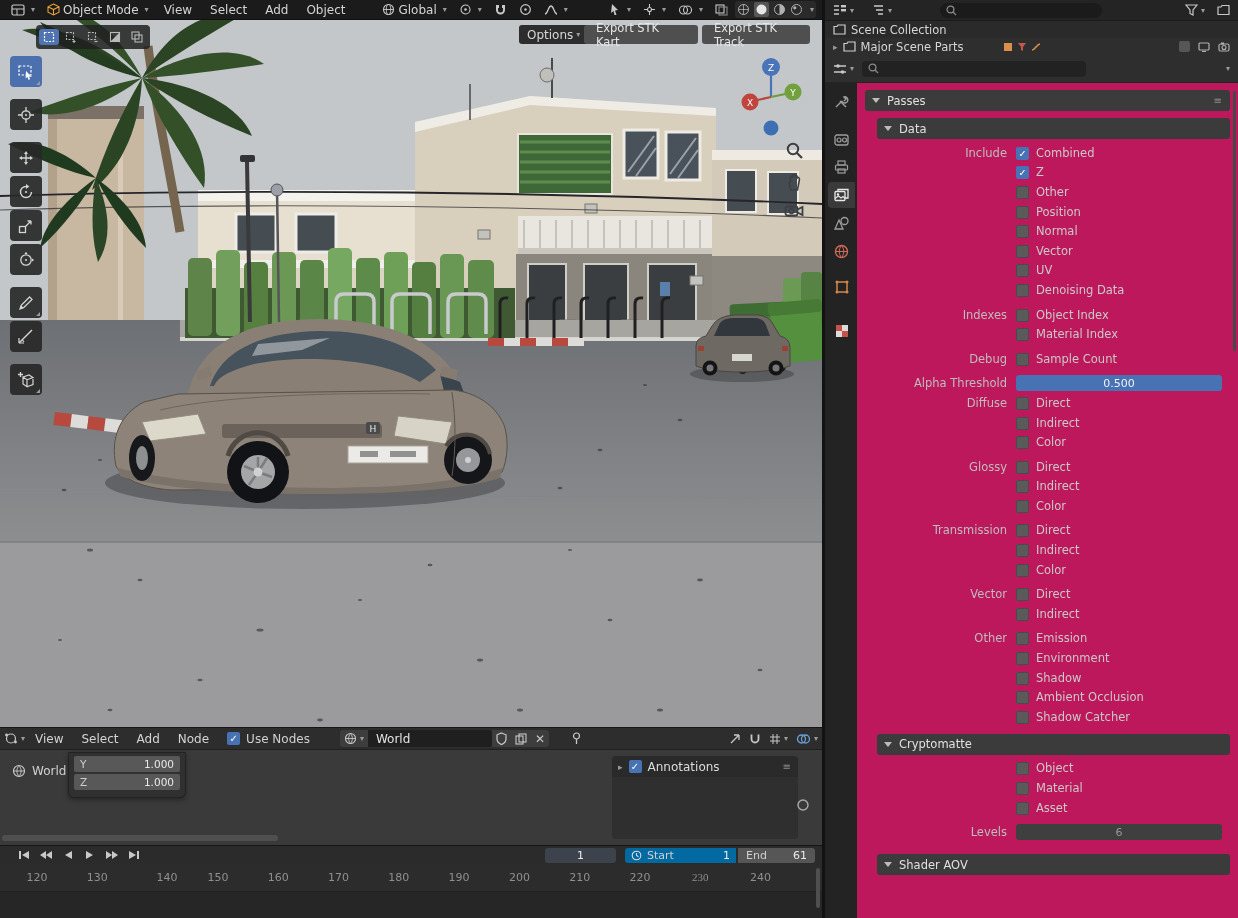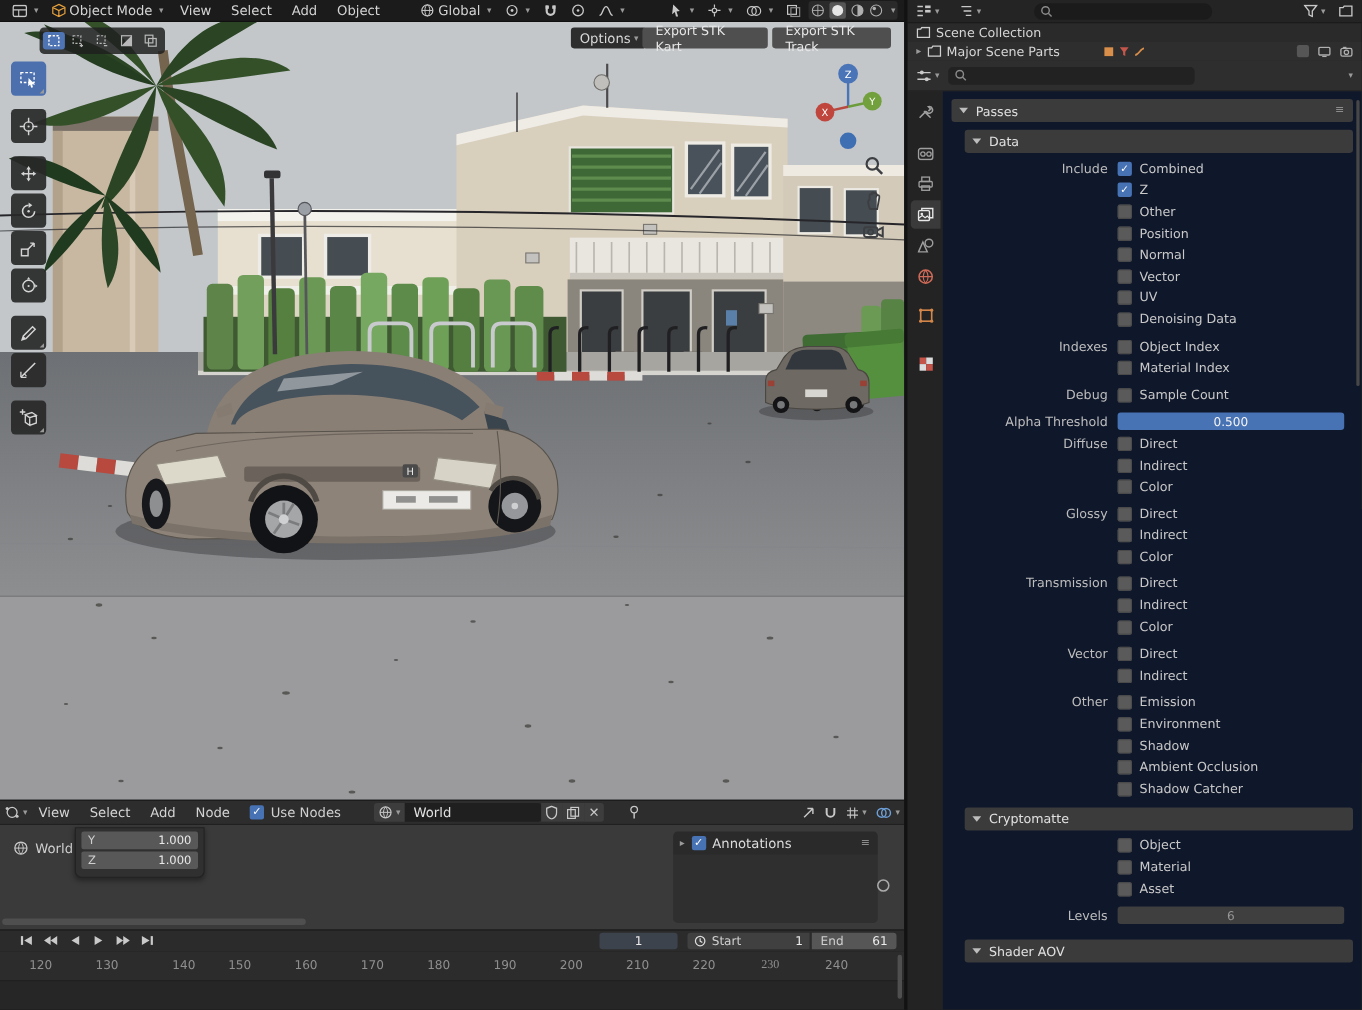--- a/index.html
+++ b/index.html
@@ -54,21 +54,21 @@
   #ruler{position:absolute;left:0;top:19px;width:822px;height:26px;background:#2c2c2c;border-bottom:1px solid #202020;}
   .rnum{position:absolute;top:6px;width:40px;text-align:center;color:#8f8f8f;font-size:11px;}
   .tfield{position:absolute;height:15px;border-radius:3px;display:flex;align-items:center;justify-content:center;font-size:11px;color:#ececec;}
   
   #props{left:825px;top:55px;width:413px;height:863px;background:#2f2f2f;}
   #propshead{position:absolute;left:0;top:0;width:413px;height:28px;background:#2e2e2e;border-bottom:1px solid #242424;display:flex;align-items:center;padding:0 8px;box-sizing:border-box;gap:8px;}
   .psearch{width:212px;height:16px;background:#222;border-radius:4px;display:flex;align-items:center;gap:5px;padding:0 6px;color:#8a8a8a;}
   #tabs{position:absolute;left:0;top:28px;width:32px;height:835px;background:#232323;}
   .tab{position:absolute;left:3px;width:27px;height:26px;display:flex;align-items:center;justify-content:center;border-radius:4px 0 0 4px;color:#9e9e9e;}
   .tab.active{background:#3a3a3a;color:#e8e8e8;}
-  #pcontent{position:absolute;left:32px;top:28px;width:381px;height:835px;background:#0f172a;overflow:hidden;padding-top:2px;box-sizing:border-box;}
+  #pcontent{position:absolute;left:32px;top:28px;width:381px;height:835px;background:#be185d;overflow:hidden;padding-top:2px;box-sizing:border-box;}
   .phead{height:21px;background:#3b3b3b;display:flex;align-items:center;gap:7px;color:#e0e0e0;border-radius:3px;padding:0 7px;font-size:11.5px;}
   .phead.lvl1{margin:5px 8px 3px 8px;}
   .phead.lvl2{margin:7px 8px 4px 20px;}
   .car{width:0;height:0;border-left:4px solid transparent;border-right:4px solid transparent;border-top:5px solid #bdbdbd;}
   .pmenu{margin-left:auto;color:#8c8c8c;font-size:10px;letter-spacing:1px;}
   .prow{display:flex;align-items:center;height:19.6px;font-size:11.5px;}
   .plab{width:150px;text-align:right;color:#bdbdbd;flex:0 0 150px;}
   .pitem{margin-left:9px;display:flex;align-items:flex-end;gap:7px;color:#c9c9c9;}
   .cb{width:13px;height:13px;border-radius:2px;background:#5a5a5a;box-shadow:inset 0 0 0 1px #4a4a4a;flex:0 0 13px;}
   .cb.on{background:#4772b3;box-shadow:none;display:flex;align-items:center;justify-content:center;color:#fff;font-size:9.5px;}
@@ -797,21 +797,21 @@
         <span class="pbtn">
             <svg width="12" height="10" viewBox="0 0 12 10">
               <path d="M1,1 L8,5 L1,9 Z" fill="#c9c9c9"></path>
               <rect x="9" y="1" width="2" height="8" fill="#c9c9c9"></rect>
             </svg>
           </span>
       </div>
       <div class="tfield" style="left:545px;top:2px;width:71px;background:#3d434d;">
           <span>1</span>
         </div>
-      <div class="tfield" style="left:625px;top:2px;width:111px;background:#404040;border-radius:3px 0 0 3px;justify-content:flex-start;padding:0 6px;gap:5px;box-sizing:border-box;">
+      <div class="tfield" style="left:625px;top:2px;width:111px;background:#0369a1;border-radius:3px 0 0 3px;justify-content:flex-start;padding:0 6px;gap:5px;box-sizing:border-box;">
         <svg class="ic" width="11" height="11" viewBox="0 0 11 11">
             <circle cx="5.5" cy="5.5" r="4.3" fill="none" stroke="#dcdcdc" stroke-width="1.1"></circle>
             <path d="M5.5,3 V5.5 L7.5,6.8" stroke="#dcdcdc" stroke-width="1.1" fill="none"></path>
           </svg>
         <span style="color:#cfcfcf;">Start</span>
         <span style="margin-left:auto;">1</span>
       </div>
       <div class="tfield" style="left:738px;top:2px;width:77px;background:#565656;border-radius:0 3px 3px 0;justify-content:flex-start;padding:0 8px;box-sizing:border-box;">
         <span style="color:#cfcfcf;">End</span>
         <span style="margin-left:auto;">61</span>

